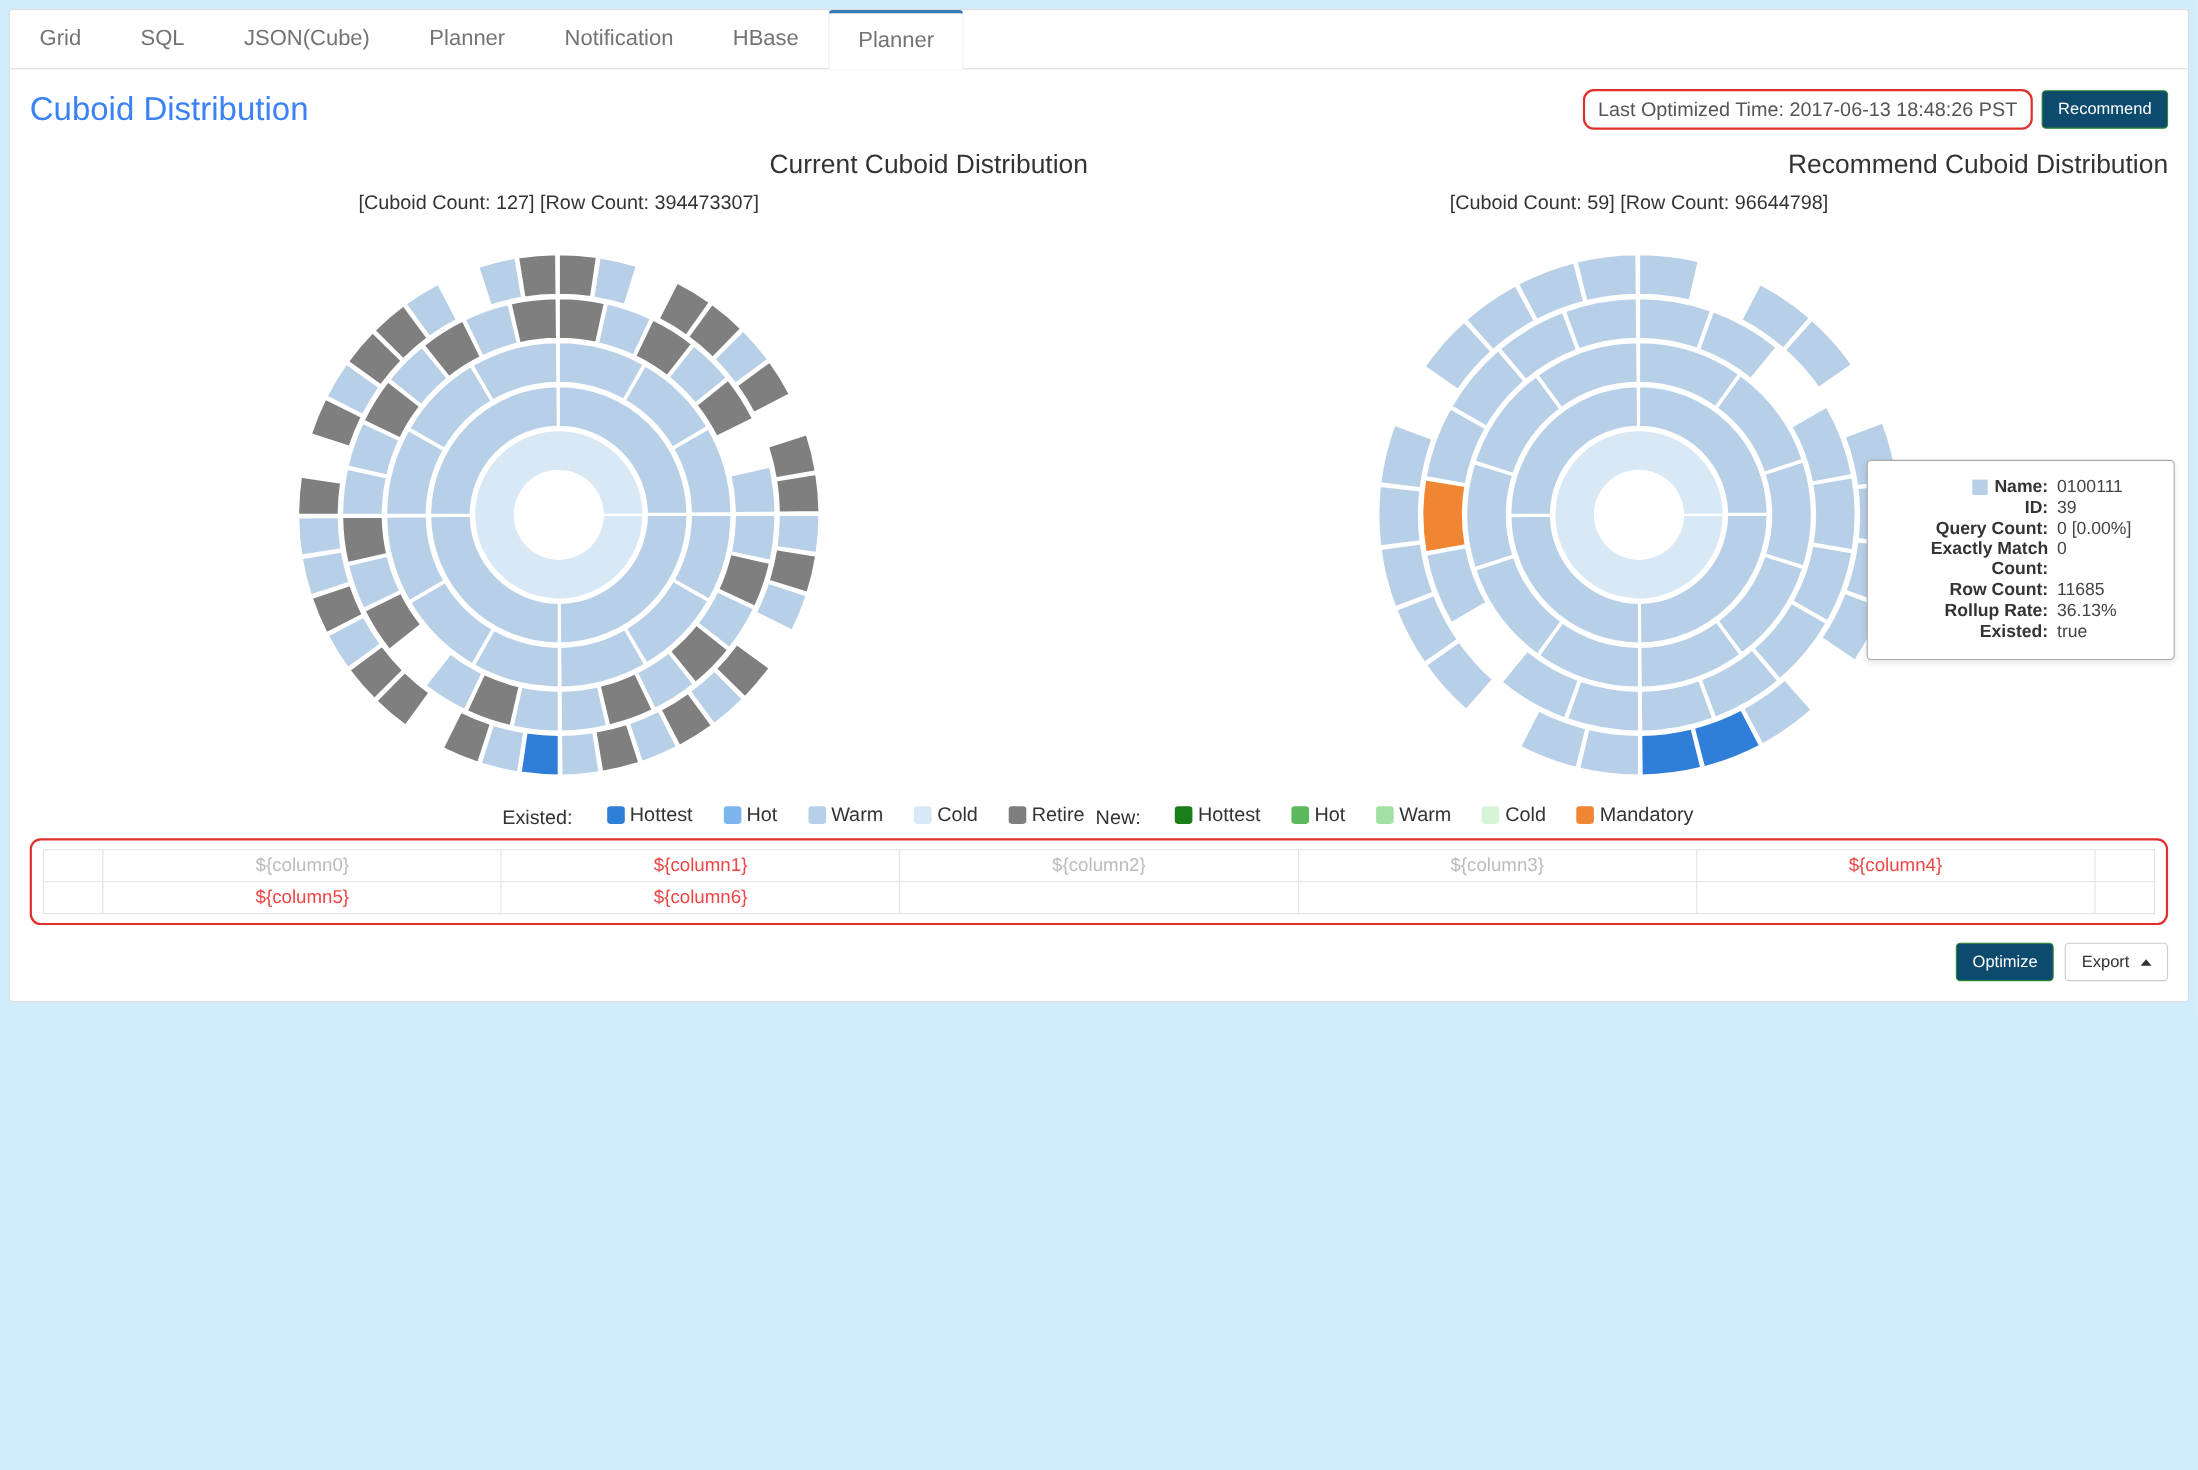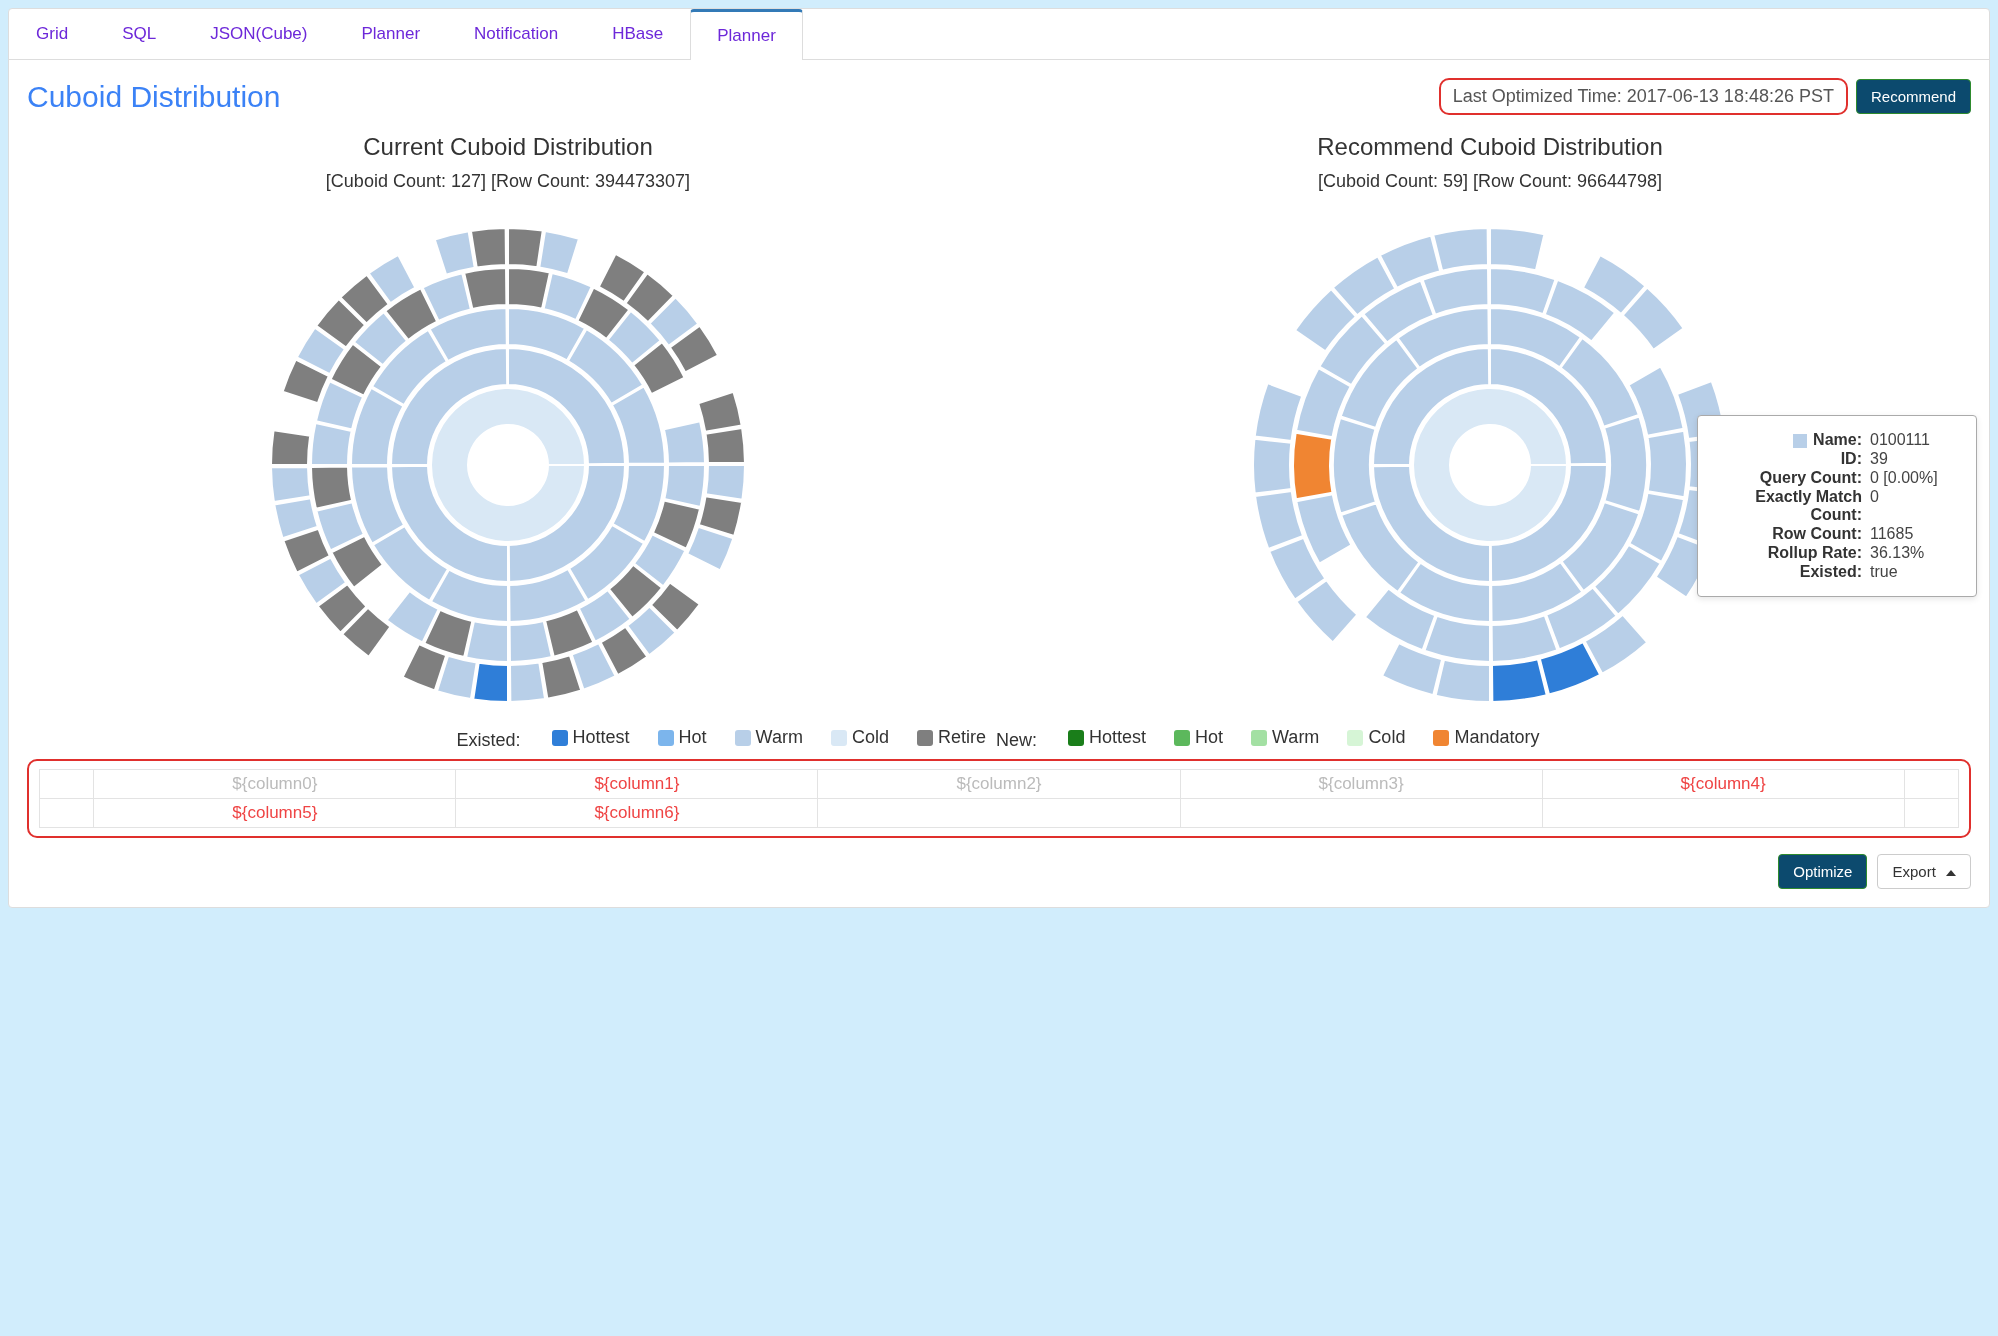--- a/index.html
+++ b/index.html
@@ -15,22 +15,22 @@
     border: 1px solid #ddd;
     border-radius: 4px;
   }
   .tabs {
     display: flex;
     border-bottom: 1px solid #ddd;
     padding: 0;
   }
   .tab {
     padding: 14px 26px;
-    color: #6d28d9;
-    font-size: 17px;
+    color: #737373;
+    font-size: 20px;
     cursor: pointer;
     border: 1px solid transparent;
     border-bottom: none;
     margin-bottom: -1px;
     position: relative;
   }
   .tab.active {
     border-color: #ddd;
     border-top: 3px solid #337ab7;
     background: #fff;
@@ -56,21 +56,21 @@
     padding: 8px 14px;
     border-radius: 4px;
     font-size: 15px;
     cursor: pointer;
     border: 1px solid transparent;
   }
   .btn-green { background: #0c4a6e; color: #fff; border-color: #2e8b2e; }
   .btn-default { background: #fff; color: #333; border: 1px solid #ccc; }
   .charts-row { display: flex; gap: 20px; margin-top: 18px; }
   .chart-col { flex: 1; text-align: center; position: relative; }
-  .chart-title { font-size: 24px; color: #333; font-weight: 400; margin-bottom: 10px; }
+  .chart-title { font-size: 24px; color: #333; font-weight: 400; margin-bottom: 10px; text-align: right; }
   .chart-sub { font-size: 18px; color: #333; margin-bottom: 23px; }
   .sunburst-wrap { display: flex; justify-content: center; align-items: center; position: relative; height: 500px; }
   svg { display:block; }
   .tooltip {
     position: absolute;
     top: 200px;
     right: -6px;
     background: #fff;
     border: 1px solid #aaa;
     border-radius: 4px;

